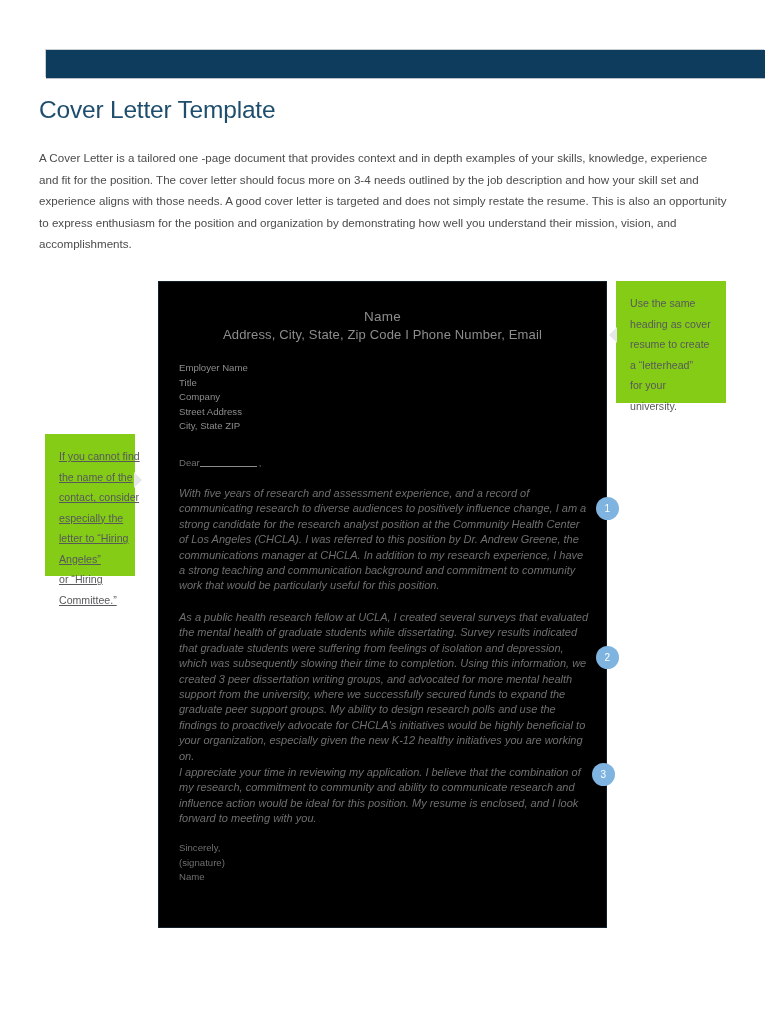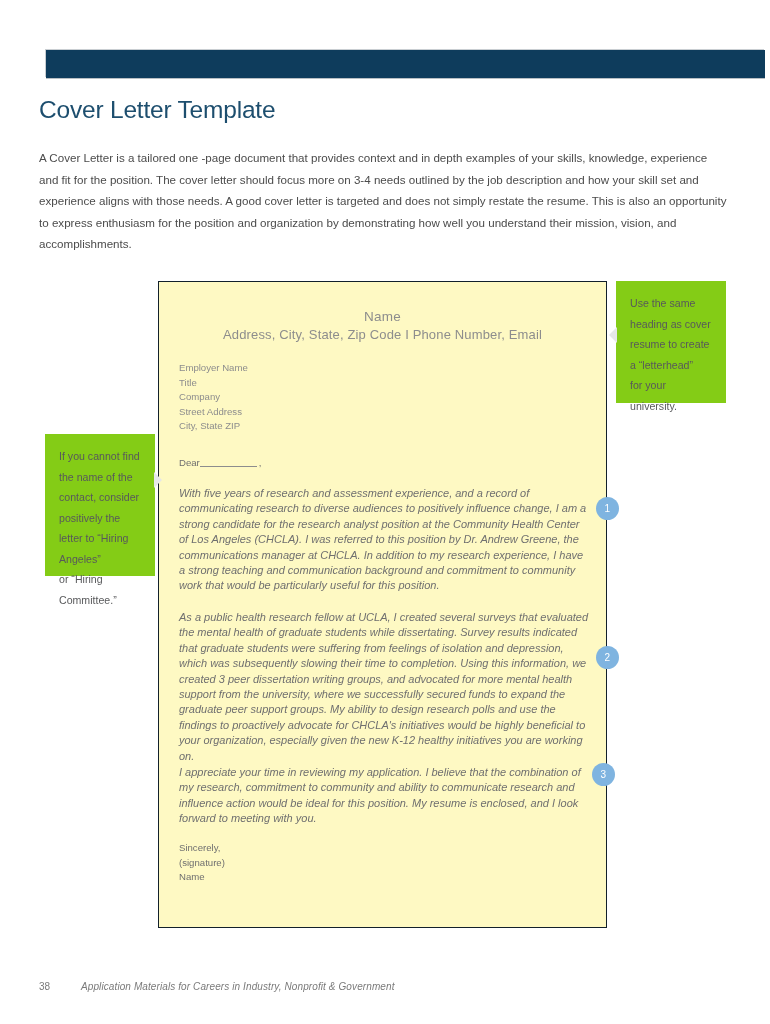--- a/index.html
+++ b/index.html
@@ -61,21 +61,21 @@
   }
 
   
   .letter-box {
     position: absolute;
     left: 158px;
     top: 281px;
     width: 449px;
     height: 647px;
     border: 1.3px solid #12202b;
-    background: #fef9c3;
+    background: #000000;
     box-sizing: border-box;
   }
 
   .letterhead {
     position: absolute;
     left: 0;
     right: 0;
     top: 26px;
     text-align: center;
     color: #8d8d8d;
@@ -167,22 +167,23 @@
     font-size: 10.6px;
     line-height: 20.5px;
     padding: 12px 14px 12px 14px;
     box-sizing: border-box;
   }
   .callout div { white-space: nowrap; }
 
   .callout-left {
     left: 45px;
     top: 434px;
-    width: 110px;
+    width: 90px;
     height: 142px;
+    text-decoration: underline;
   }
   
   .callout-left::after {
     content: "";
     position: absolute;
     right: -7px;
     top: 38px;
     width: 0;
     height: 0;
     border-top: 8px solid transparent;
@@ -277,24 +278,21 @@
     <div>resume to create</div>
     <div>a “letterhead”</div>
     <div>for your</div>
     <div>university.</div>
   </div>
 
   <div class="callout callout-left">
     <div>If you cannot find</div>
     <div>the name of the</div>
     <div>contact, consider</div>
-    <div>positively the</div>
+    <div>especially the</div>
     <div>letter to “Hiring</div>
     <div>Angeles”</div>
     <div>or “Hiring</div>
     <div>Committee.”</div>
   </div>
 
-  <div class="footer">
-    <span class="page-num">38</span><span class="footer-text">Application Materials for Careers in Industry, Nonprofit &amp; Government</span>
-  </div>
 
 </div>
 
 </body></html>

